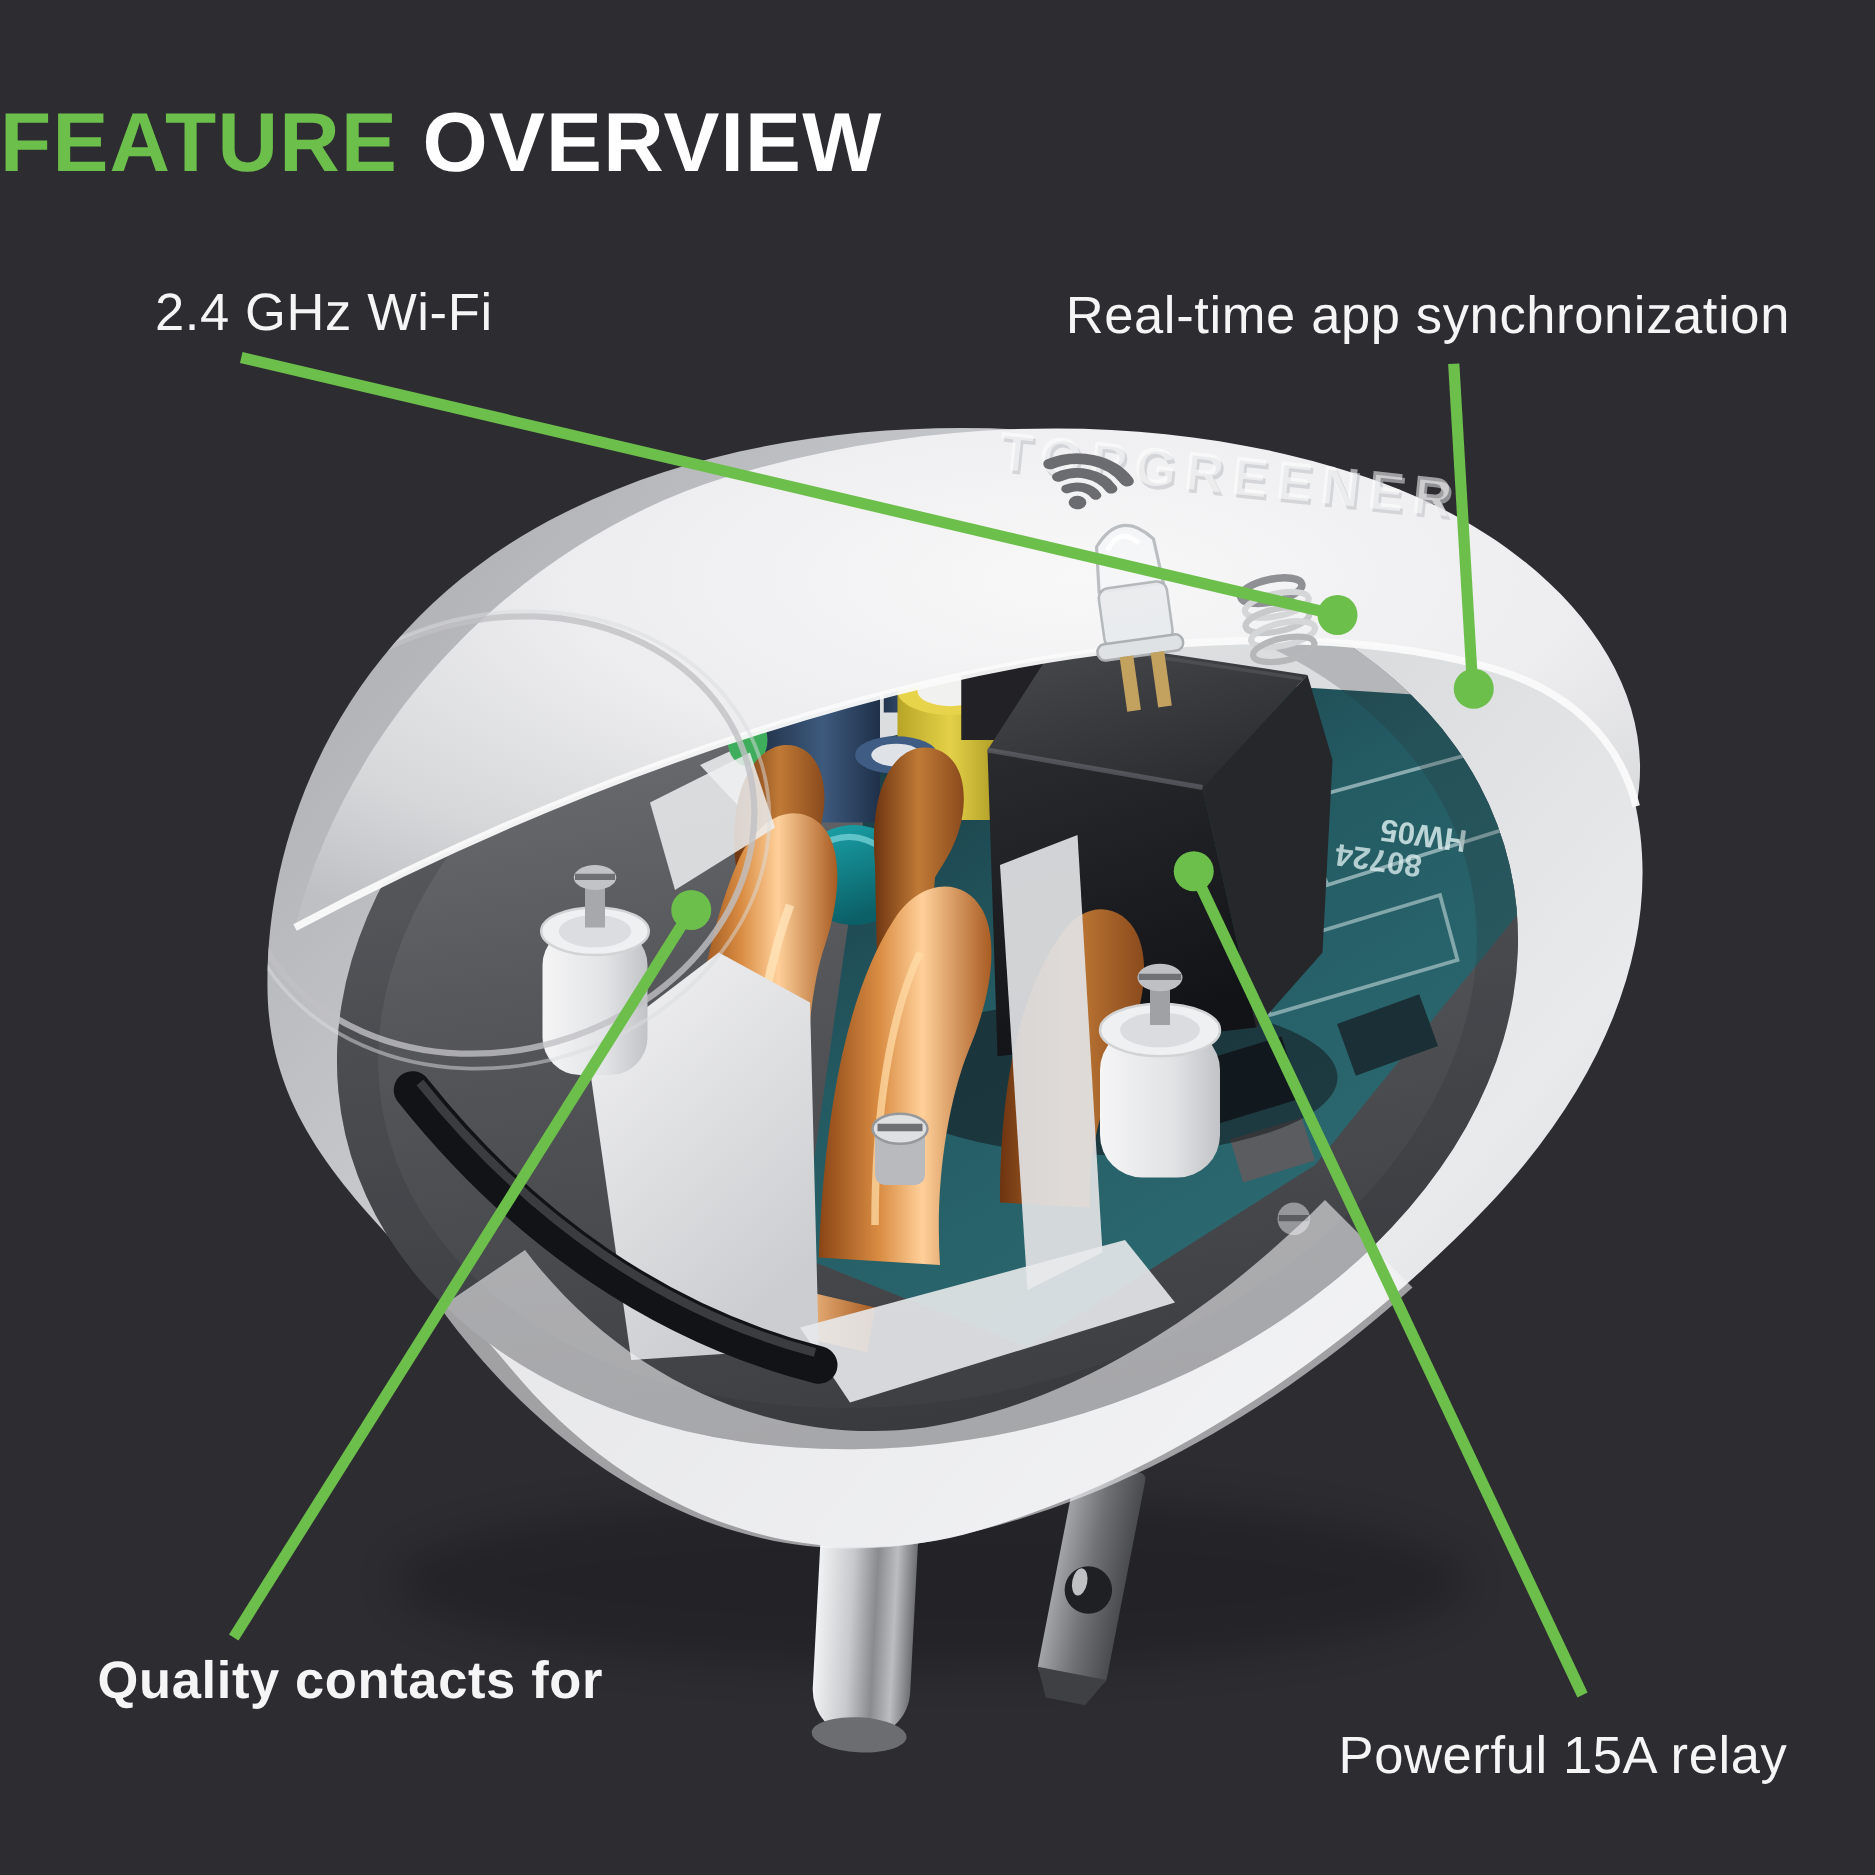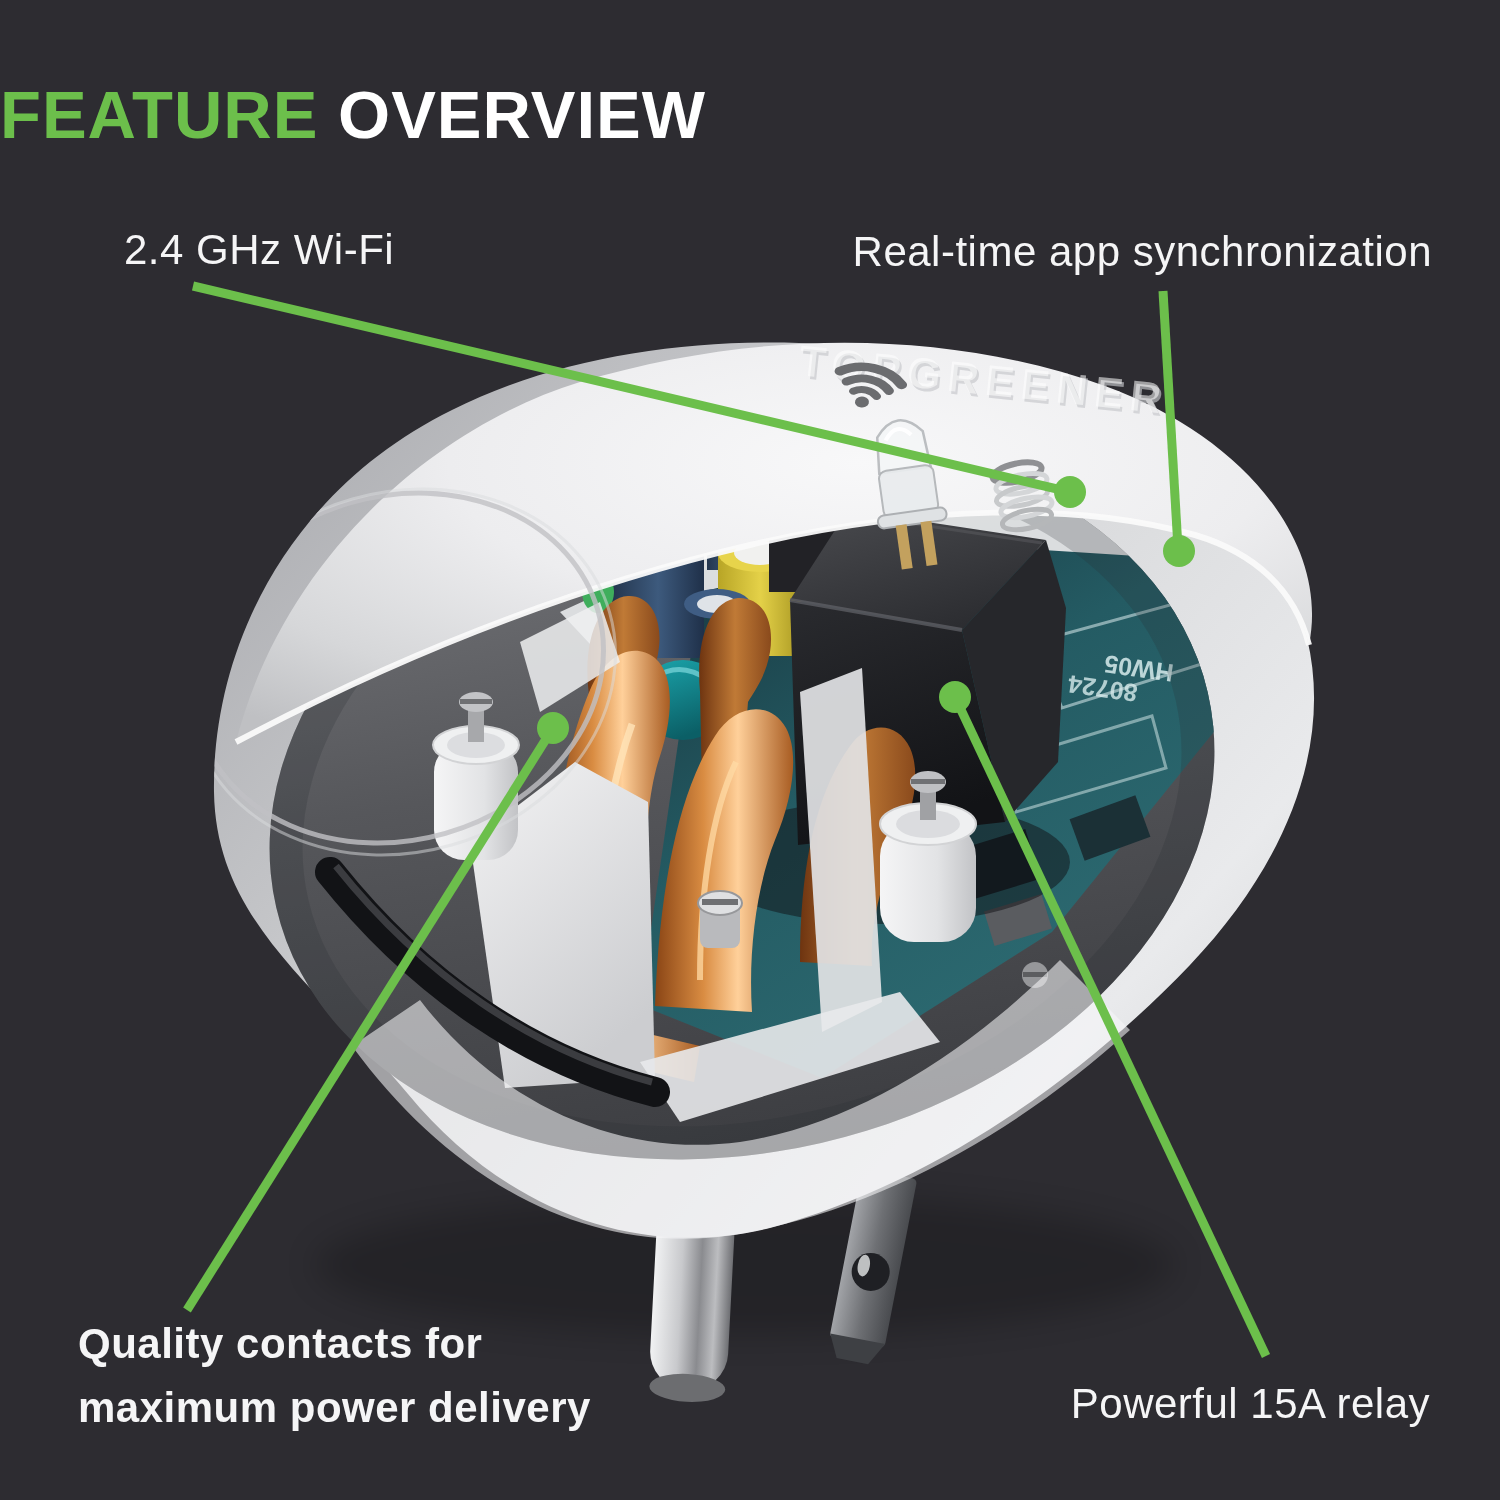--- a/index.html
+++ b/index.html
@@ -293,17 +293,16 @@
     <span class="hl">FEATURE</span>
     <span>OVERVIEW</span>
   </div>
 
   <div class="callout-label lbl-wifi">2.4 GHz Wi-Fi</div>
 
   <div class="callout-label lbl-sync">Real-time app synchronization</div>
 
   <div class="callout-label lbl-contacts">
     <div>Quality contacts for</div>
-    <div>maximum power delivery</div>
   </div>
 
   <div class="callout-label lbl-relay">Powerful 15A relay</div>
 </div>
 
 </body></html>

